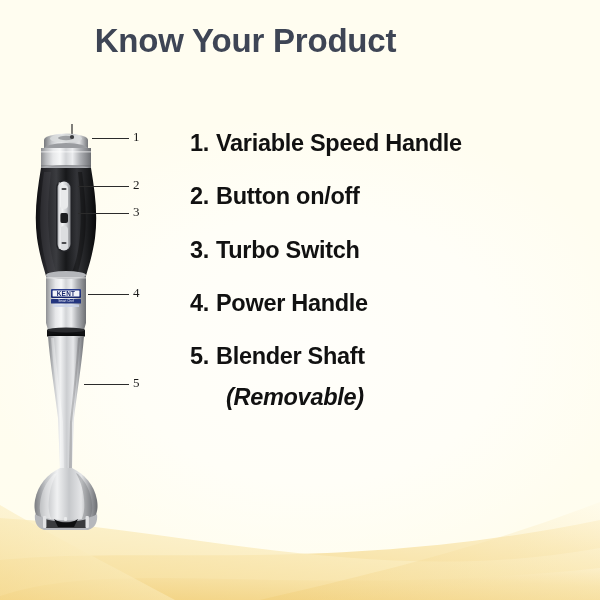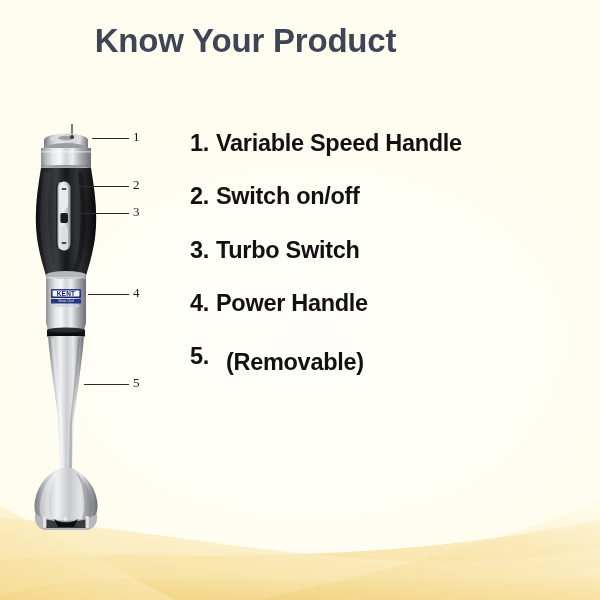--- a/index.html
+++ b/index.html
@@ -50,21 +50,21 @@
   }
   .feature-item{
     display:flex;
     font-size:23.5px;font-weight:bold;color:#111111;
     letter-spacing:-0.3px;
     margin-bottom:27px;
     line-height:1.12;
   }
   .feature-item .idx{width:26px;flex:0 0 26px;}
   .feature-item .txt{flex:1;}
-  .feature-item .sub{display:block;padding-left:10px;margin-top:6px;}
+  .feature-item .sub{display:block;padding-left:10px;margin-top:14px;font-style:italic;}
 </style>
 </head>
 <body>
 
 <div id="bg-base"></div>
 
 <svg id="bg-swooshes" viewBox="0 0 600 600" xmlns="http://www.w3.org/2000/svg">
   <defs>
     <linearGradient id="gold1" x1="0" y1="1" x2="1" y2="0">
       <stop offset="0%" stop-color="#F2D07E"></stop>
@@ -266,33 +266,34 @@
 
 <div id="feature-list">
 
   <div class="feature-item">
     <span class="idx">1.</span>
     <span class="txt">Variable Speed Handle</span>
   </div>
 
   <div class="feature-item">
     <span class="idx">2.</span>
-    <span class="txt">Switch on/off</span>
+    <span class="txt">Button on/off</span>
   </div>
 
   <div class="feature-item">
     <span class="idx">3.</span>
     <span class="txt">Turbo Switch</span>
   </div>
 
   <div class="feature-item">
     <span class="idx">4.</span>
     <span class="txt">Power Handle</span>
   </div>
 
   <div class="feature-item">
     <span class="idx">5.</span>
     <span class="txt">
+      <span>Blender Shaft</span>
       <span class="sub">(Removable)</span>
     </span>
   </div>
 
 </div>
 
 </body></html>

